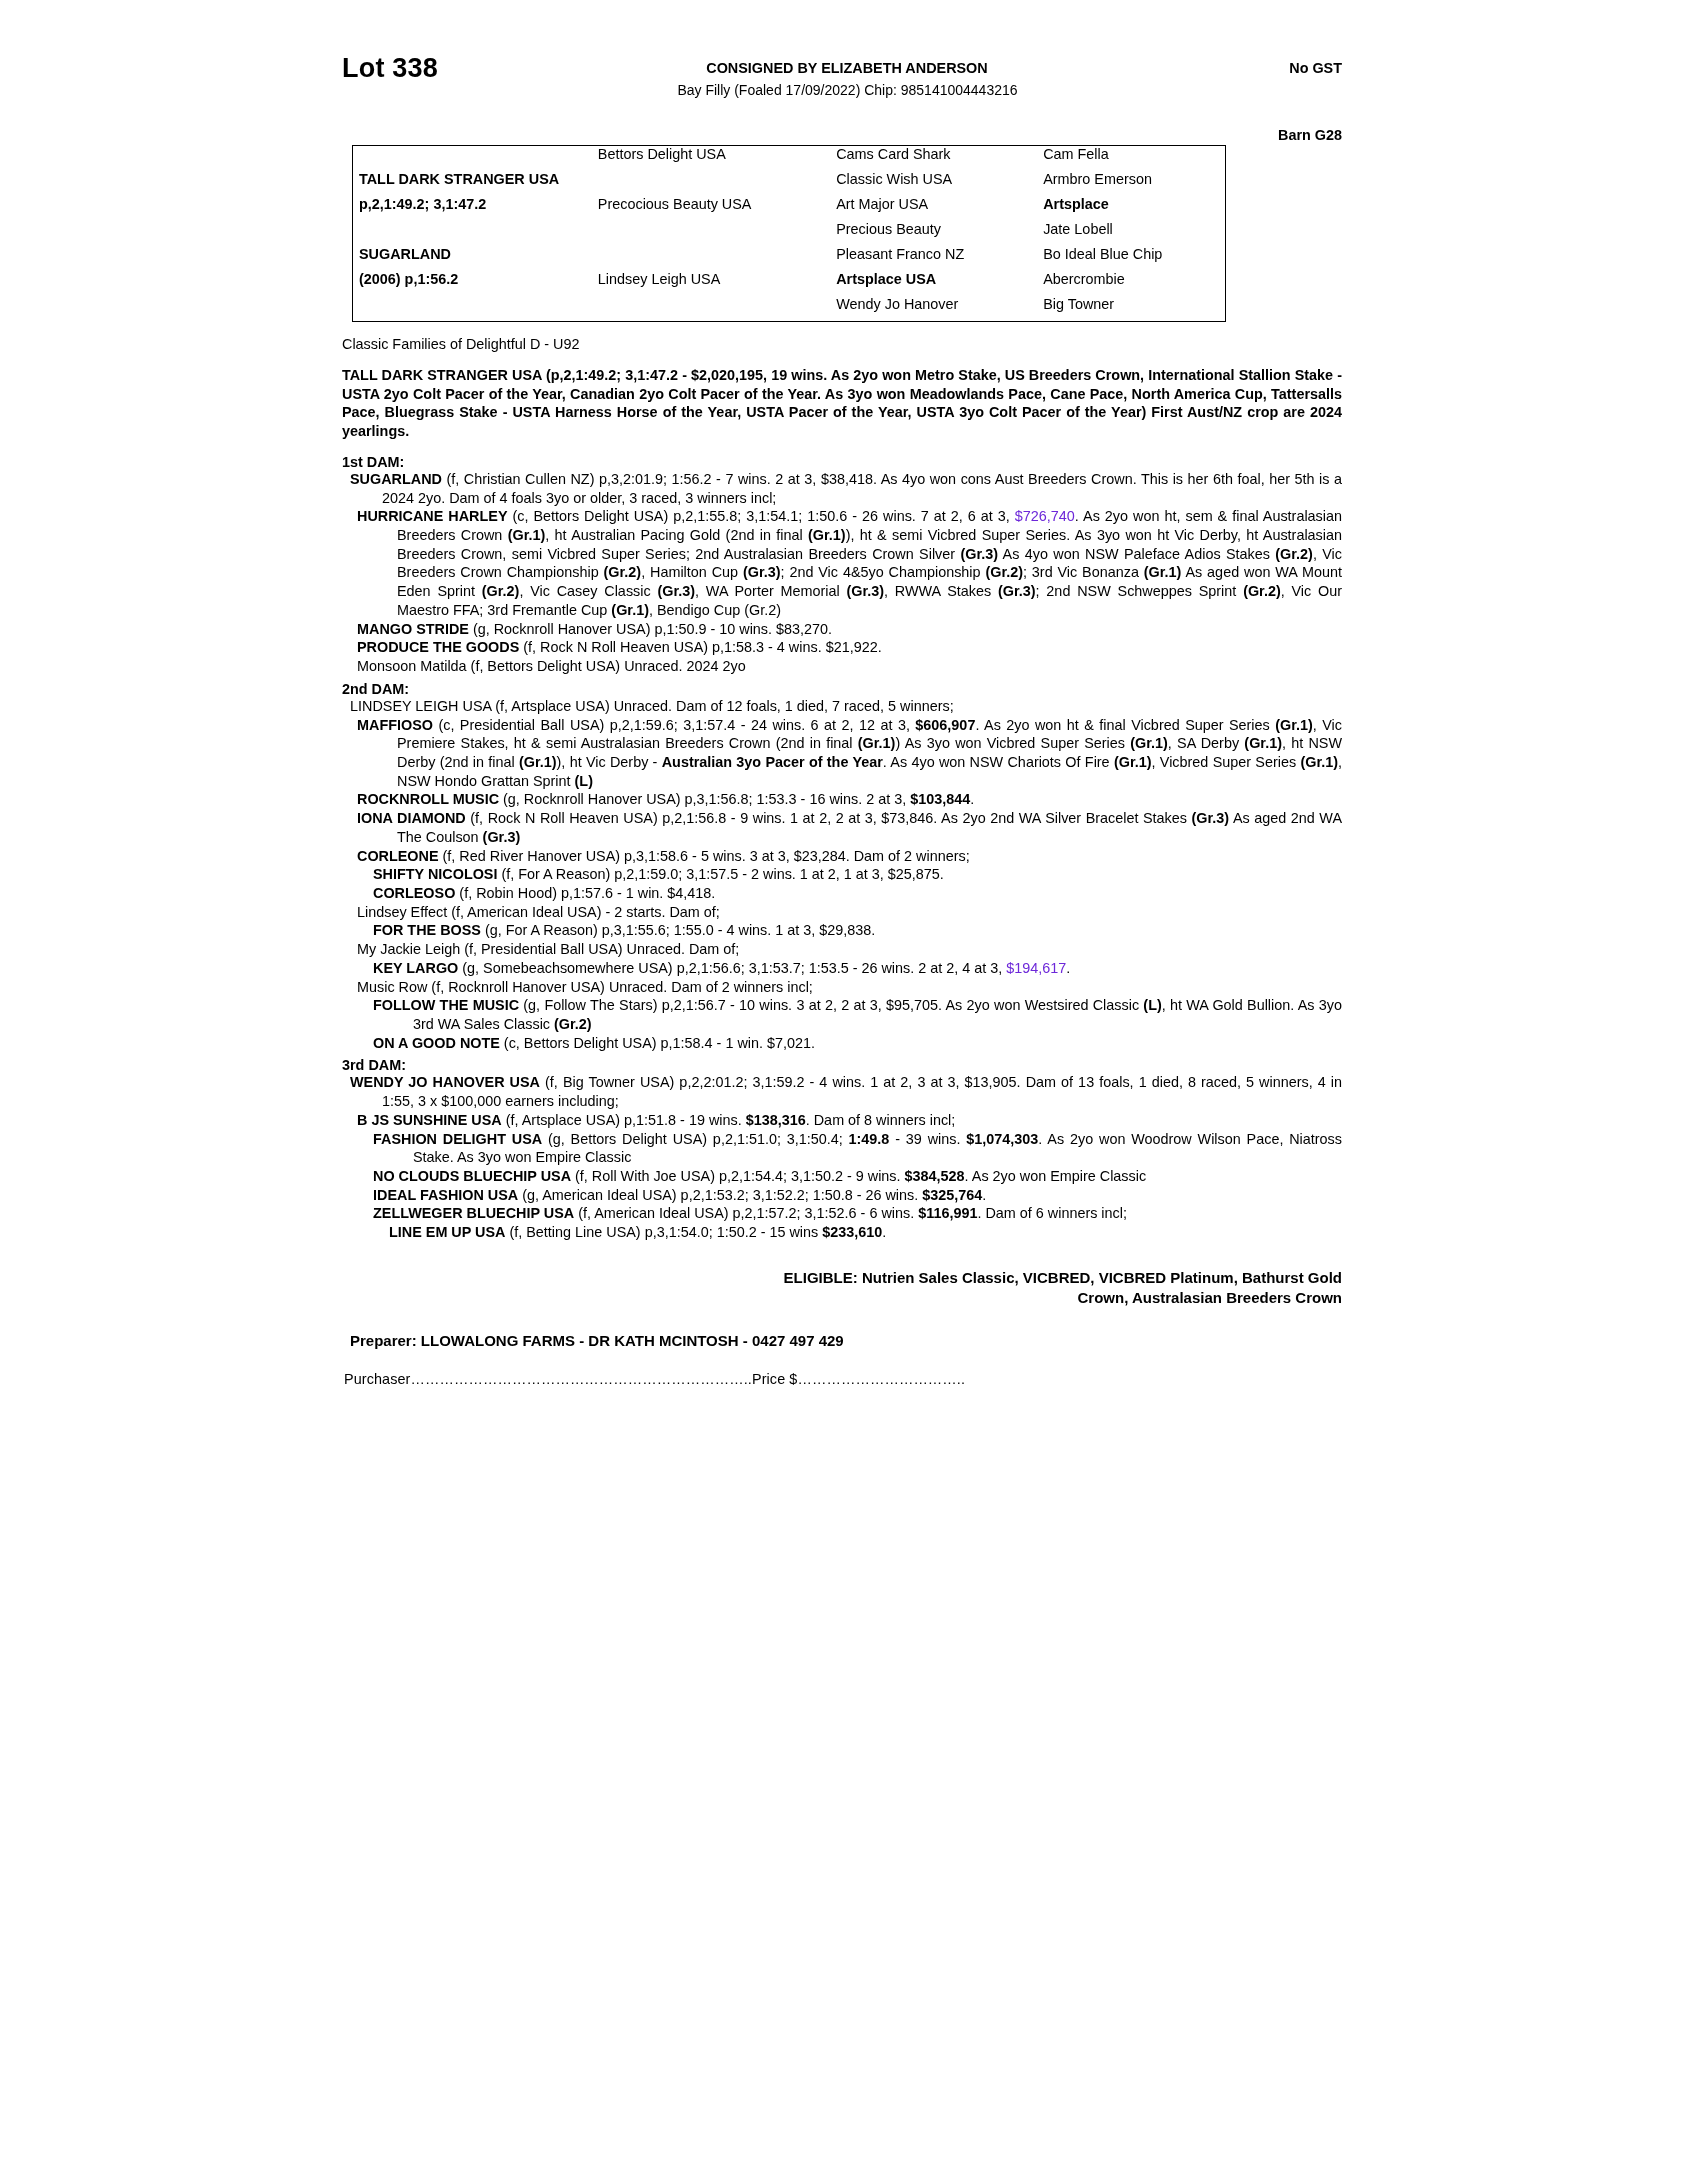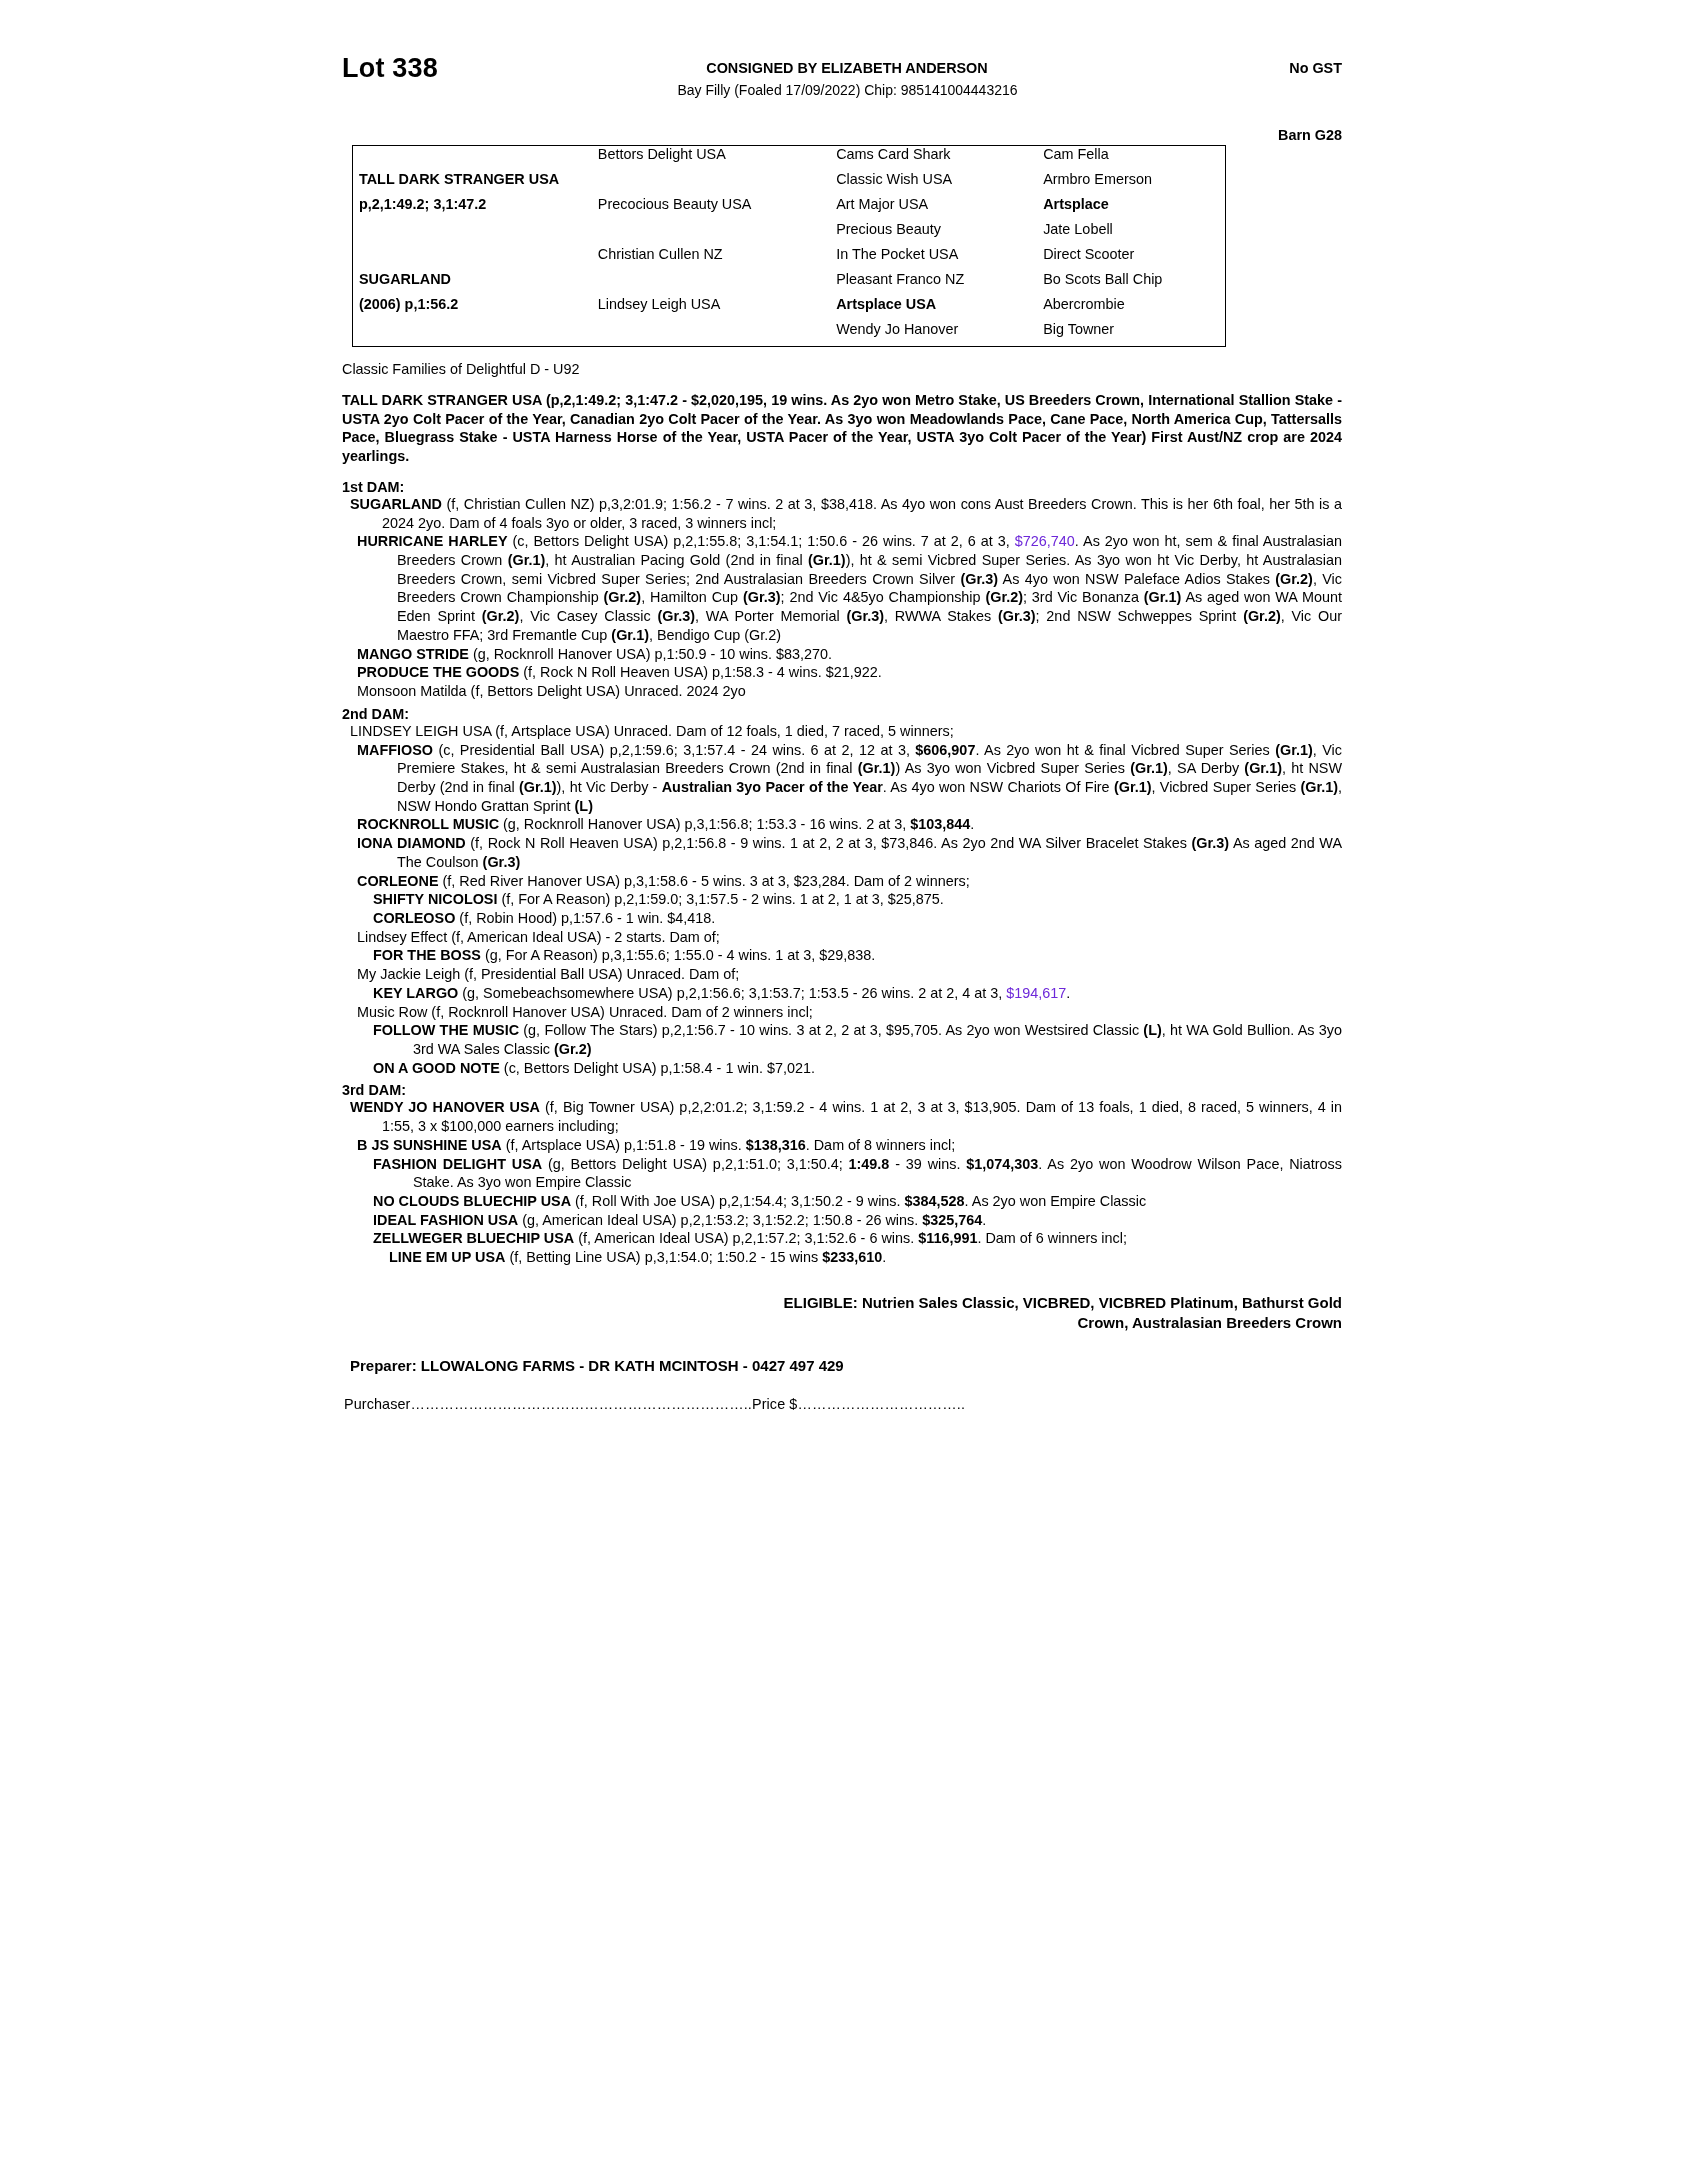--- a/index.html
+++ b/index.html
@@ -175,30 +175,24 @@
         <td class="c3">Art Major USA</td>
         <td class="c4 b">Artsplace</td>
       </tr>
       <tr>
         <td class="c1"></td>
         <td class="c2"></td>
         <td class="c3">Precious Beauty</td>
         <td class="c4">Jate Lobell</td>
       </tr>
       <tr>
-        <td class="c1"></td>
-        <td class="c2">Christian Cullen NZ</td>
-        <td class="c3">In The Pocket USA</td>
-        <td class="c4">Direct Scooter</td>
-      </tr>
-      <tr>
         <td class="c1 b">SUGARLAND</td>
         <td class="c2"></td>
         <td class="c3">Pleasant Franco NZ</td>
-        <td class="c4">Bo Scots Ball Chip</td>
+        <td class="c4">Bo Ideal Blue Chip</td>
       </tr>
       <tr>
         <td class="c1 b">(2006) p,1:56.2</td>
         <td class="c2">Lindsey Leigh USA</td>
         <td class="c3 b">Artsplace USA</td>
         <td class="c4">Abercrombie</td>
       </tr>
       <tr>
         <td class="c1"></td>
         <td class="c2"></td>

